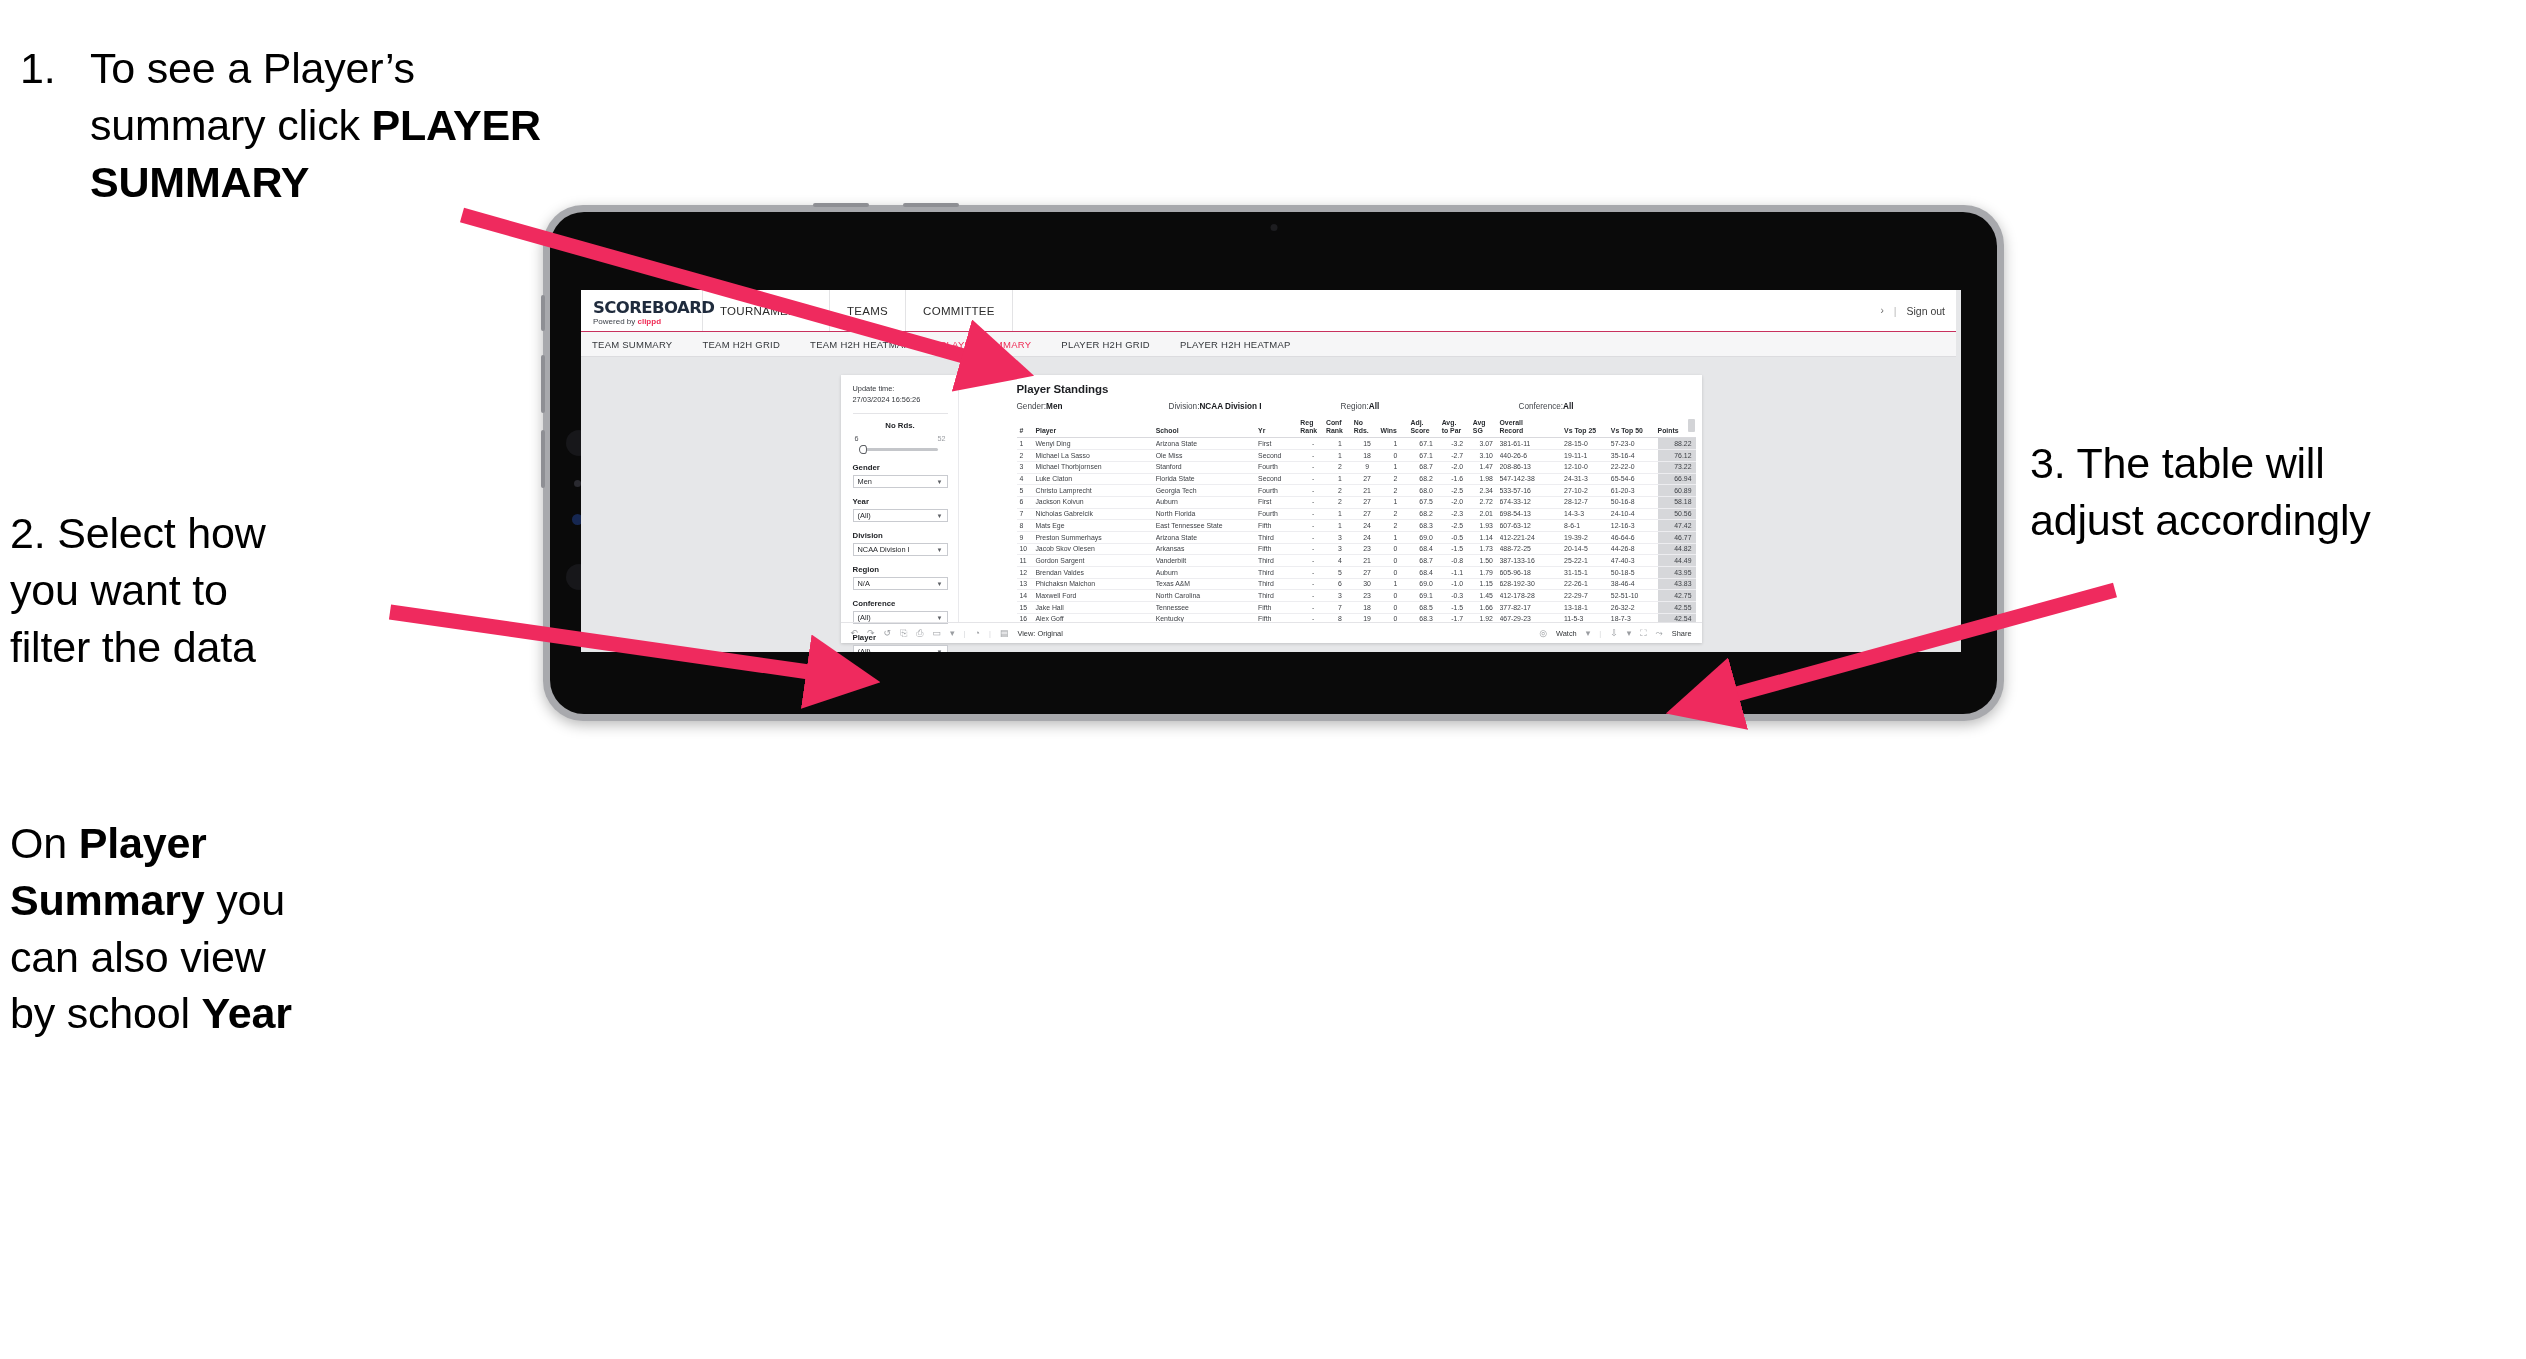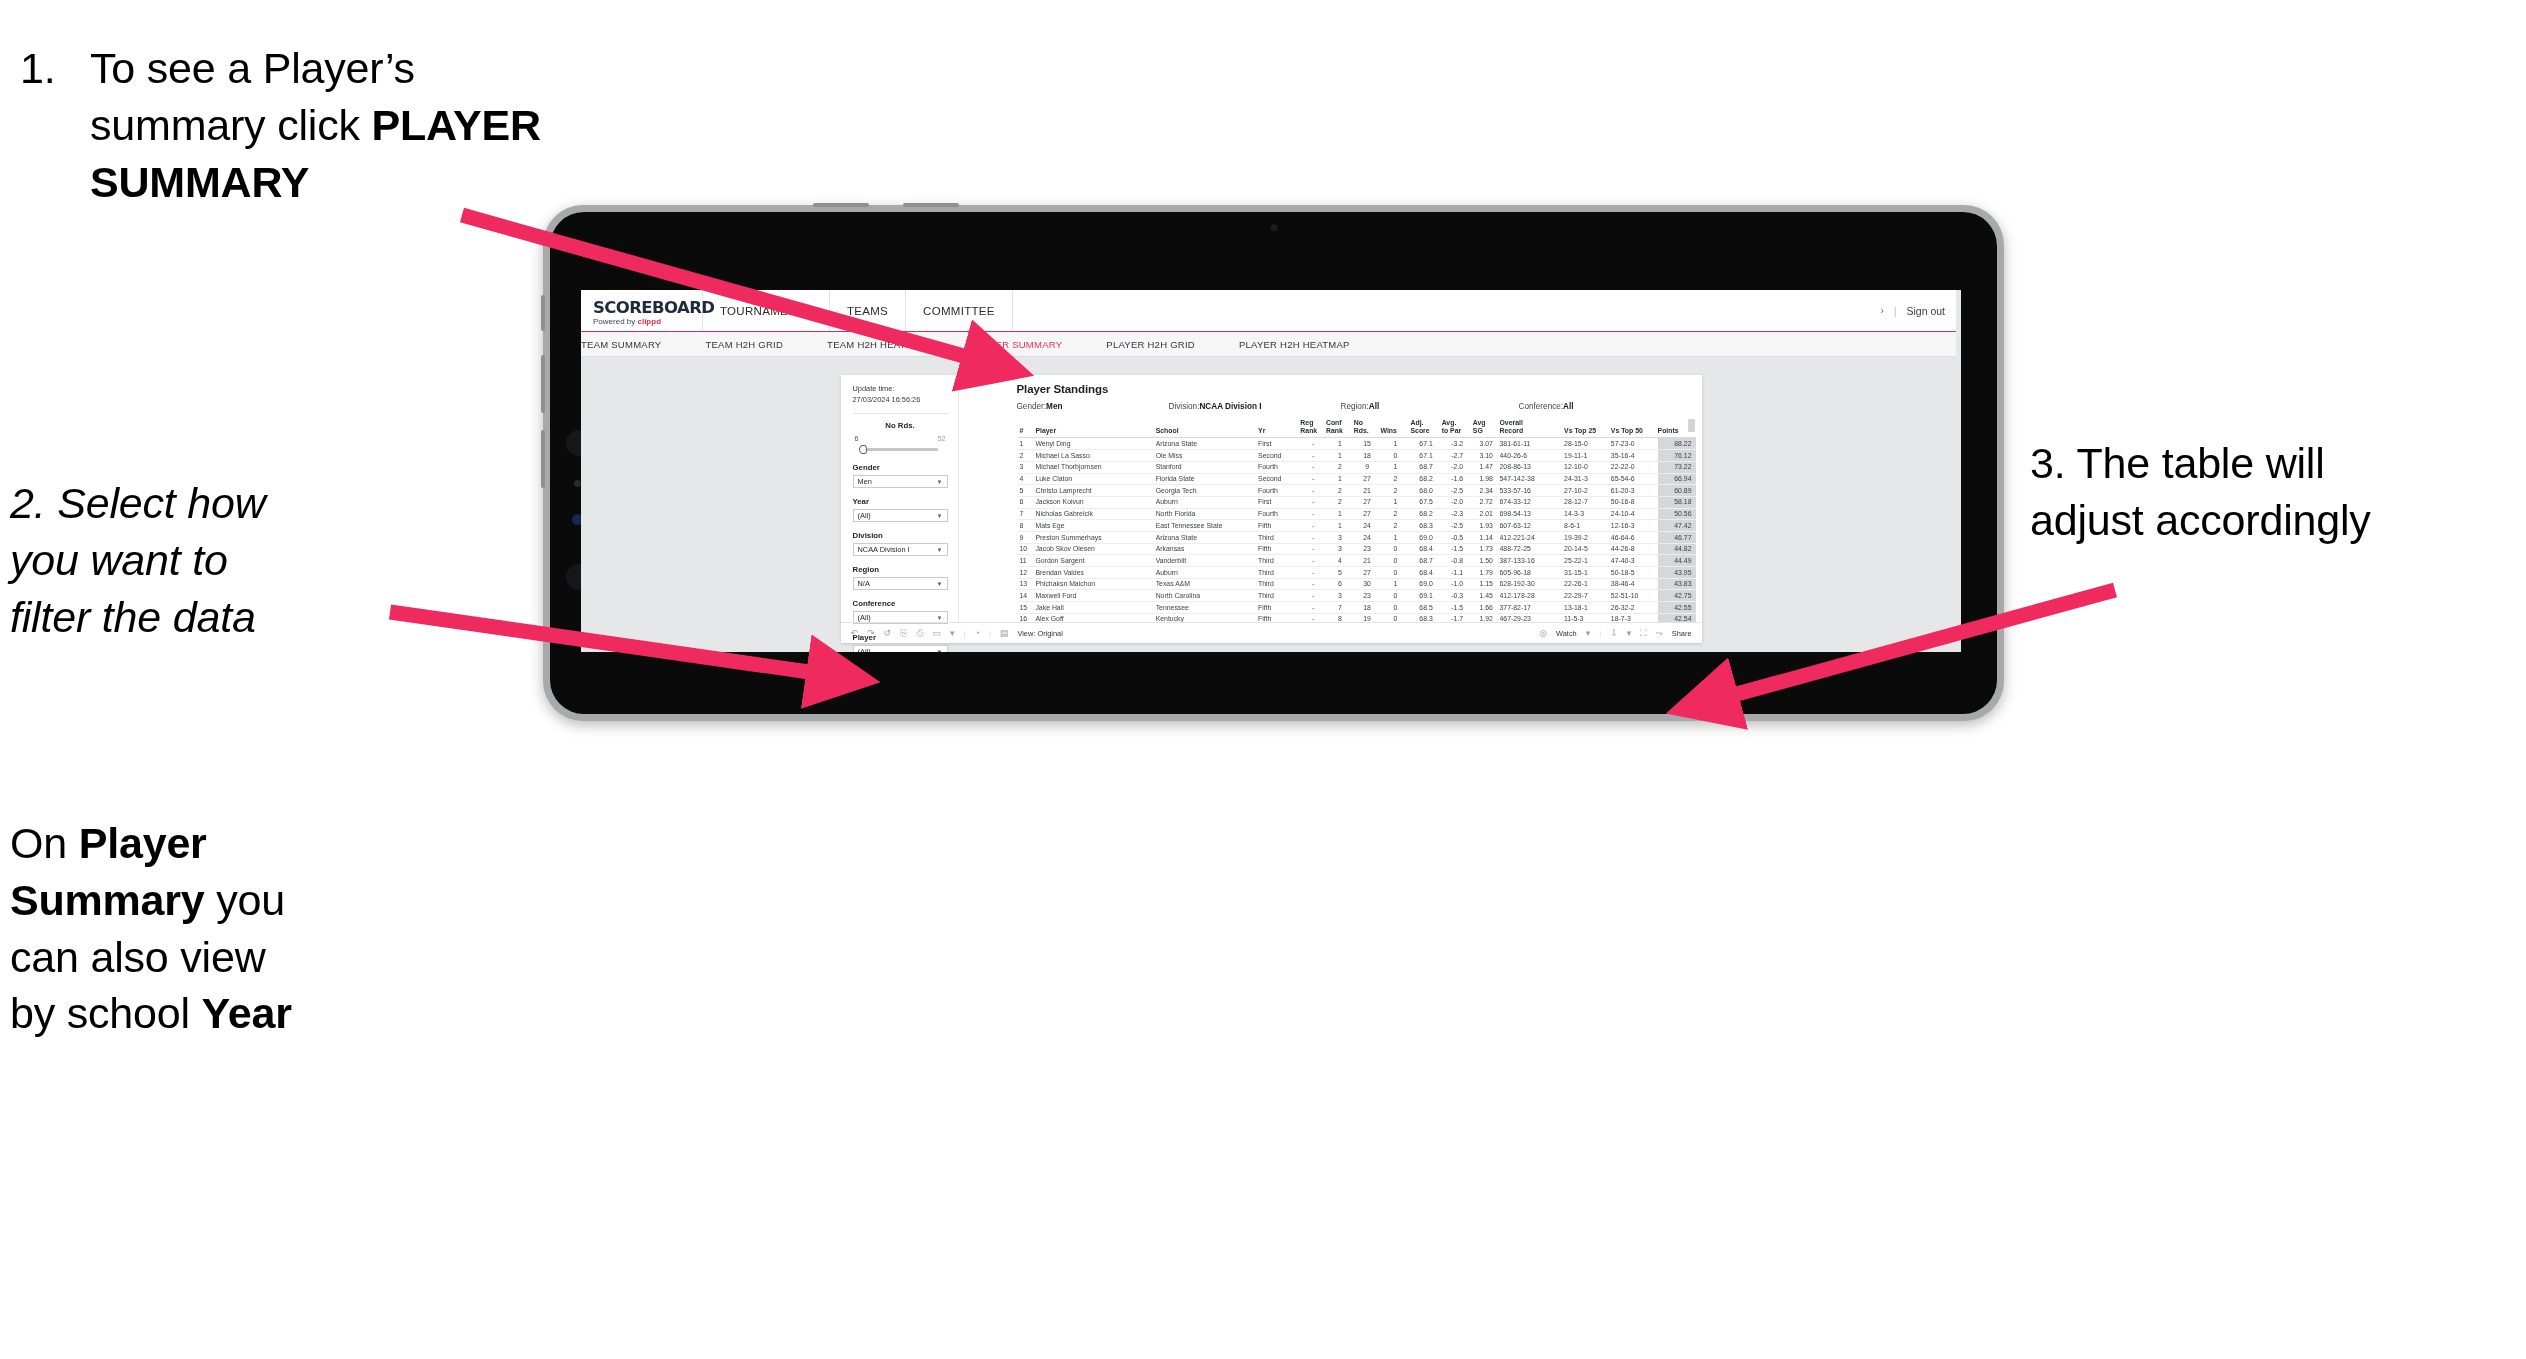--- a/index.html
+++ b/index.html
@@ -20,21 +20,21 @@
     font-size:43px;
     line-height:1.32;
     letter-spacing:-0.2px;
   }
   .anno b { font-weight:700; }
 
   #anno-1 { left:20px;  top:40px;  width:790px; }
   #anno-1 .num { position:absolute; left:0; top:0; }
   #anno-1 .body { margin-left:70px; }
 
-  #anno-2 { left:10px;  top:475px; width:400px;font-style:italic; }
+  #anno-2 { left:10px;  top:505px; width:400px; }
   #anno-2b { left:10px; top:815px; width:400px; }
   #anno-3 { left:2030px; top:435px; width:490px; }
 
   
   .tablet {
     position:absolute;
     left:543px; top:205px;
     width:1461px; height:516px;
     background:#a8a9ad;
     border-radius:40px;
@@ -111,21 +111,21 @@
     padding-right:16px; gap:10px;
     font-size:10.5px; color:#3c3c3c;
   }
   .topnav-right .sep { color:#b8b8b8; }
   .chev-icon { font-size:10px; color:#6a6a6a; }
 
   
   .subnav {
     height:25px; background:#f6f6f7;
     display:flex; align-items:center;
-    gap:14px;
+    padding-left:11px; gap:0;
     border-bottom:1px solid #dcdcdf;
   }
   .subnav-item {
     font-size:9.5px; color:#33363a; letter-spacing:.25px;
     padding:0 16px 0 0; margin-right:14px; white-space:nowrap;
   }
   .subnav-item.active { color:#ef2d56; }
 
   
   .workspace { position:relative; height:295px; background:#e6e7e9; padding-top:18px; }

